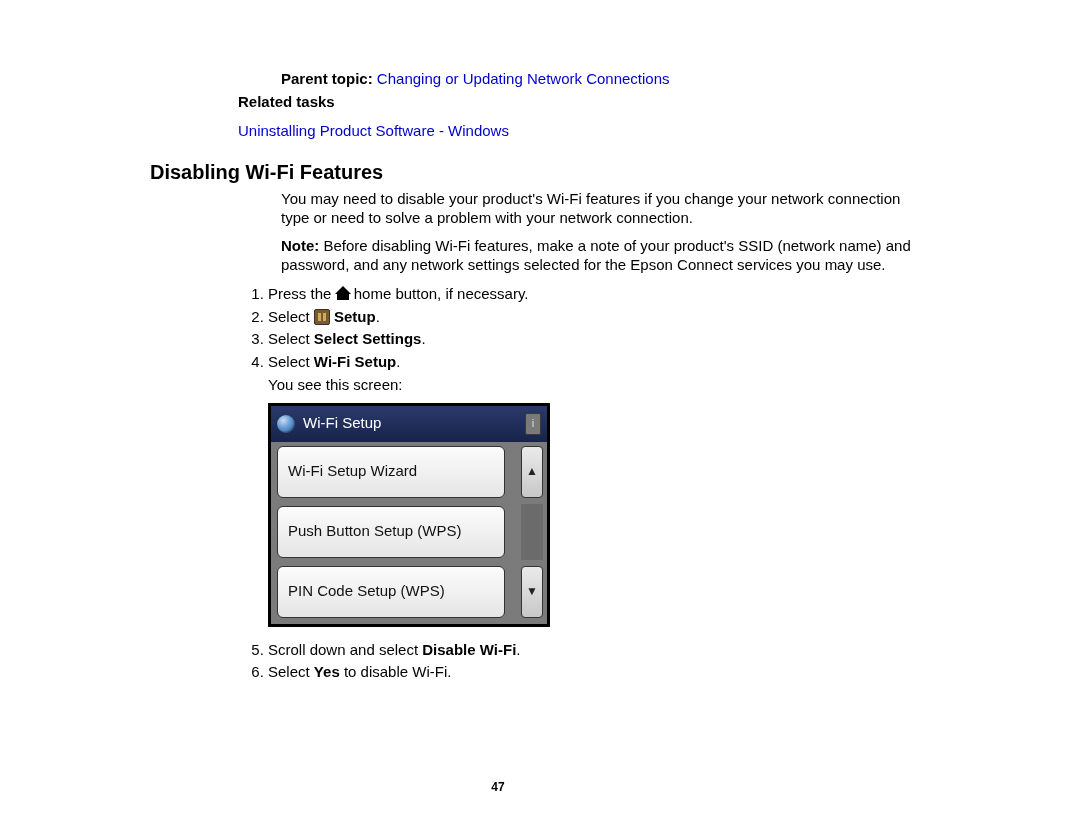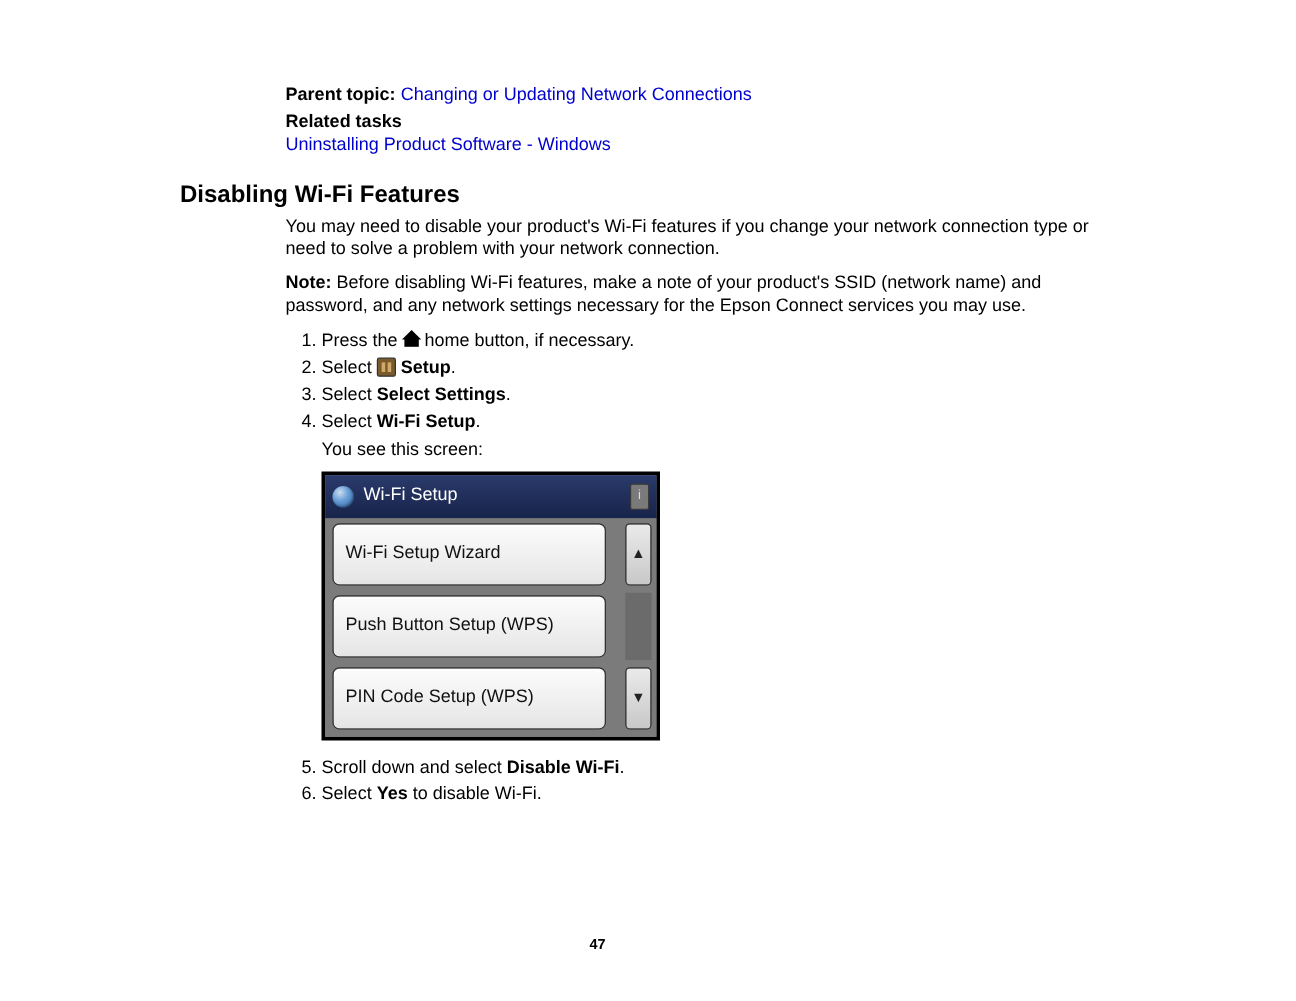--- a/index.html
+++ b/index.html
@@ -33,20 +33,21 @@
   .bold { font-weight: bold; }
   .link { color: #0000cc; }
   h2.section {
     font-size: 20px;
     font-weight: bold;
     margin: 22px 0 6px 0;
   }
   .para {
     line-height: 1.25;
     margin-bottom: 10px;
+    margin-left: 43px;
   }
   .page-num {
     position: absolute;
     bottom: 40px;
     width: 996px;
     text-align: center;
     font-size: 12px;
     font-weight: bold;
     left: 0;
   }
@@ -154,30 +155,30 @@
 </head>
 <body>
 
 <div class="page">
 
 
   <div class="body-indent">
     <div class="para" style="margin-bottom:4px;">
       <span class="bold">Parent topic: </span><span class="link">Changing or Updating Network Connections</span>
     </div>
-    <div class="bold" style="margin-bottom:2px;">Related tasks</div>
+    <div class="bold" style="margin-bottom:12px;">Related tasks</div>
     <div class="link">Uninstalling Product Software - Windows</div>
   </div>
 
   <h2 class="section">Disabling Wi-Fi Features</h2>
 
   <div class="body-indent">
     <div class="para">You may need to disable your product's Wi-Fi features if you change your network connection type or need to solve a problem with your network connection.</div>
     <div class="para">
-      <span class="bold">Note: </span><span>Before disabling Wi-Fi features, make a note of your product's SSID (network name) and password, and any network settings necessary for the Epson Connect services you may use.</span>
+      <span class="bold">Note: </span><span>Before disabling Wi-Fi features, make a note of your product's SSID (network name) and password, and any network settings selected for the Epson Connect services you may use.</span>
     </div>
   </div>
 
   <ol class="top-list" start="1">
     <li>
       <span>Press the </span><span class="home-icon"></span><span> home button, if necessary.</span>
     </li>
     <li>
       <span>Select </span><span class="setup-icon"></span><span class="bold"> Setup</span><span>.</span>
     </li>

